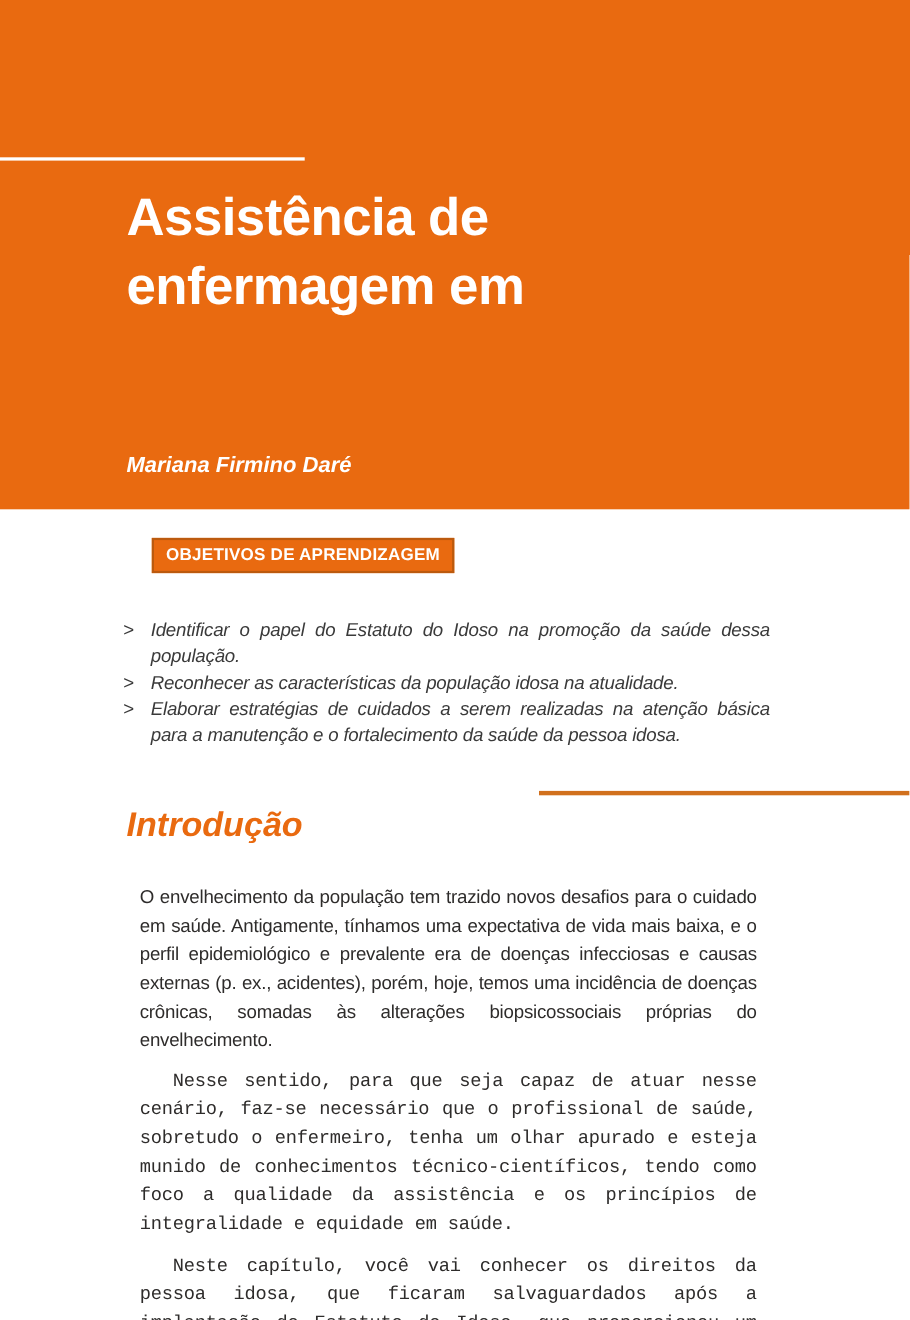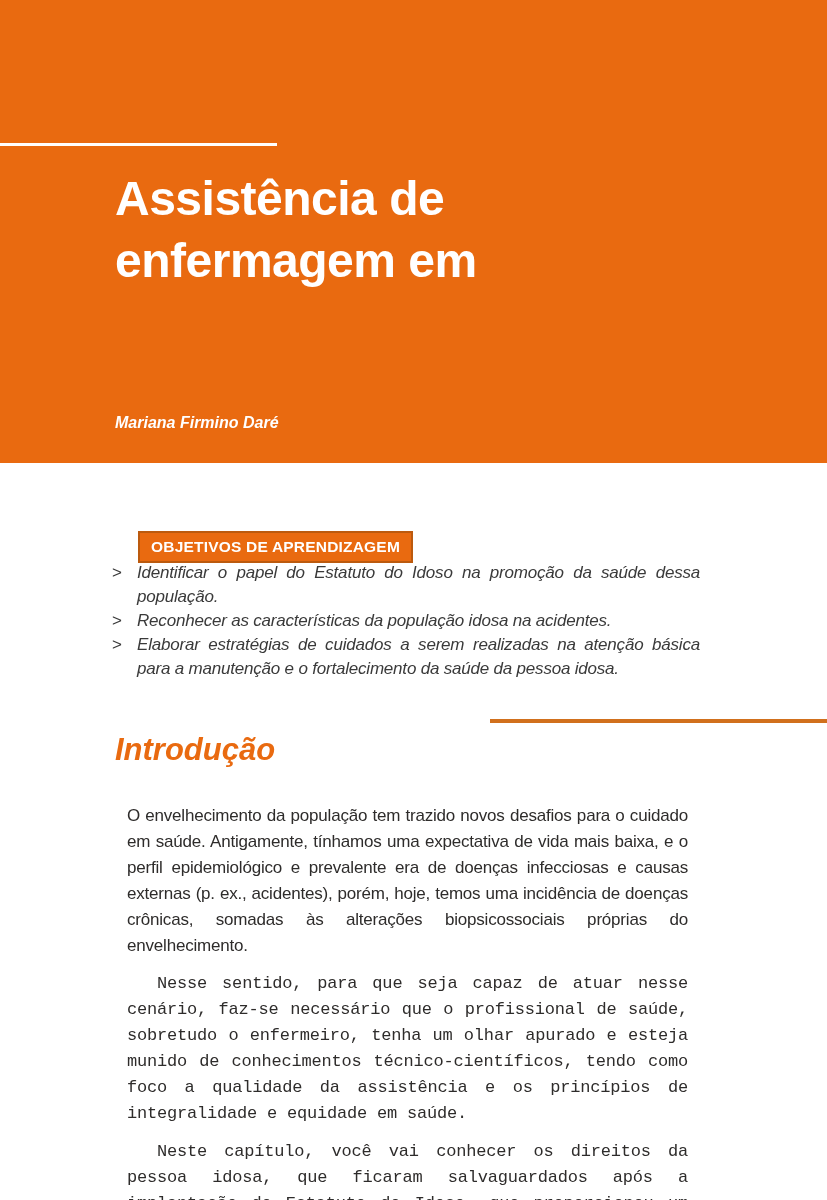--- a/index.html
+++ b/index.html
@@ -34,27 +34,27 @@
     position:absolute;left:115px;top:168px;
     margin:0;
     font-size:48px;line-height:62px;
     font-weight:700;color:#ffffff;
     letter-spacing:-0.5px;
   }
   .title-line{display:block;}
   .chapter-author{
     position:absolute;left:115px;top:410px;
     margin:0;
-    font-size:16px;line-height:26px;
+    font-size:20px;line-height:26px;
     font-weight:700;font-style:italic;
     color:#ffffff;
   }
   
   .objectives-badge{
-    position:absolute;left:138px;top:531px;
+    position:absolute;left:138px;top:489px;
     display:inline-block;
     background:var(--orange);
     border:2px solid var(--badge_border);
     color:#ffffff;
     font-weight:700;font-size:15.5px;line-height:28px;
     letter-spacing:0.2px;
     padding:0 11px;
     white-space:nowrap;
   }
   .objectives-list{
@@ -109,21 +109,21 @@
 
   <section>
     <div class="objectives-badge">OBJETIVOS DE APRENDIZAGEM</div>
     <ul class="objectives-list">
       <li class="objective-item">
         <span class="bullet">&gt;</span>
         <span class="objective-text">Identificar o papel do Estatuto do Idoso na promoção da saúde dessa população.</span>
       </li>
       <li class="objective-item">
         <span class="bullet">&gt;</span>
-        <span class="objective-text">Reconhecer as características da população idosa na acidentes.</span>
+        <span class="objective-text">Reconhecer as características da população idosa na atualidade.</span>
       </li>
       <li class="objective-item">
         <span class="bullet">&gt;</span>
         <span class="objective-text">Elaborar estratégias de cuidados a serem realizadas na atenção básica para a manutenção e o fortalecimento da saúde da pessoa idosa.</span>
       </li>
     </ul>
   </section>
 
   <div class="section-rule"></div>
 

